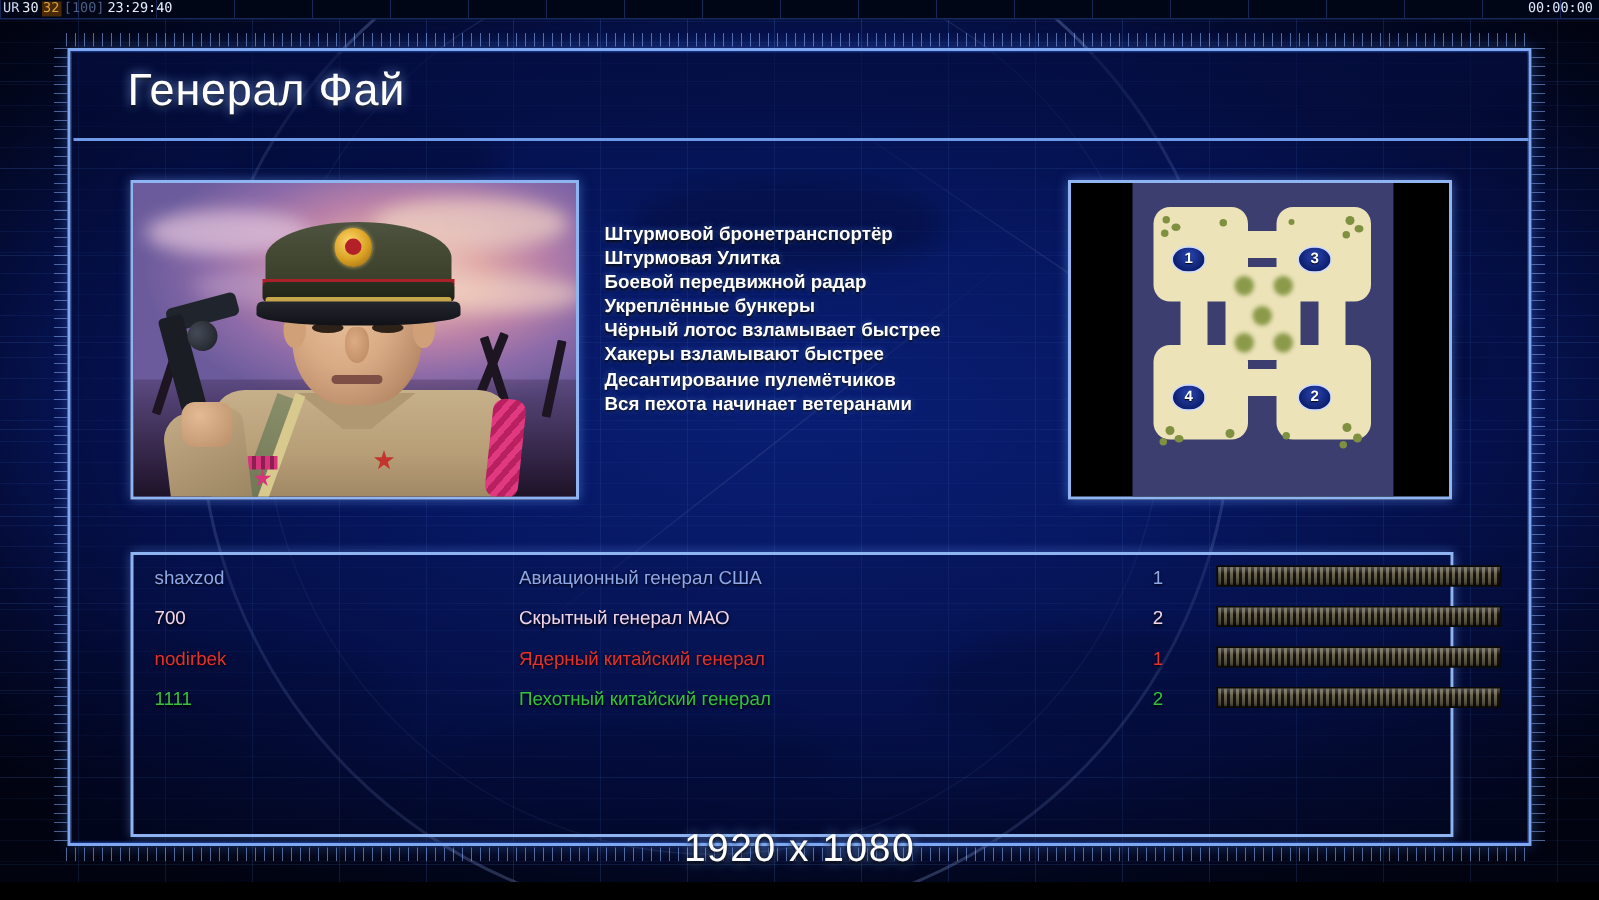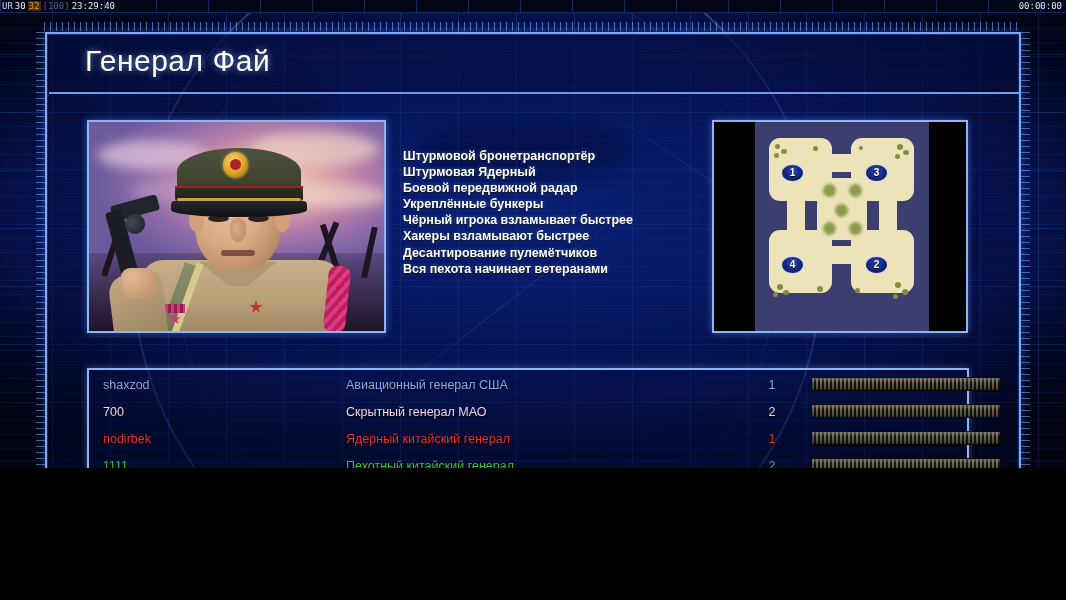--- a/index.html
+++ b/index.html
@@ -3,21 +3,21 @@
 <meta charset="utf-8">
 <style>
   * { margin:0; padding:0; box-sizing:border-box; }
   html,body { width:1066px; height:600px; overflow:hidden; background:#000; }
   body {
     font-family:"Liberation Sans", sans-serif;
     position:relative;
   }
 
   
-  #root { position:absolute; inset:0; width:1066px; height:468px; overflow:hidden; background:#02030d; }
+  #root { position:absolute; inset:0; width:1066px; height:588px; overflow:hidden; background:#02030d; }
 
   .bg-base{
     position:absolute; inset:0;
     background:
       radial-gradient(ellipse 70% 60% at 50% 45%, #0e2fa8 0%, #0a2388 35%, #06155c 62%, #030a30 85%, #01051a 100%);
   }
   
   .bg-vig{
     position:absolute; inset:0;
     background:
@@ -337,24 +337,24 @@
             <div class="visor"></div>
             <div class="badge"></div>
             <div class="gun-br"></div>
             <div class="gun-b"></div>
             <div class="gun-cy"></div>
             <div class="hand"></div>
           </div>
 
           <div class="abilities">
             <div class="abil">Штурмовой бронетранспортёр</div>
-            <div class="abil">Штурмовая Ядерный</div>
+            <div class="abil">Штурмовая Улитка</div>
             <div class="abil">Боевой передвижной радар</div>
             <div class="abil">Укреплённые бункеры</div>
-            <div class="abil">Чёрный игрока взламывает быстрее</div>
+            <div class="abil">Чёрный лотос взламывает быстрее</div>
             <div class="abil">Хакеры взламывают быстрее</div>
             <div class="abil">Десантирование пулемётчиков</div>
             <div class="abil">Вся пехота начинает ветеранами</div>
           </div>
 
           <div class="map-box">
             <div class="map-inner">
               <div class="q" style="left:14px;top:16px;"></div>
               <div class="q" style="left:96px;top:16px;"></div>
               <div class="q" style="left:14px;top:108px;"></div>

